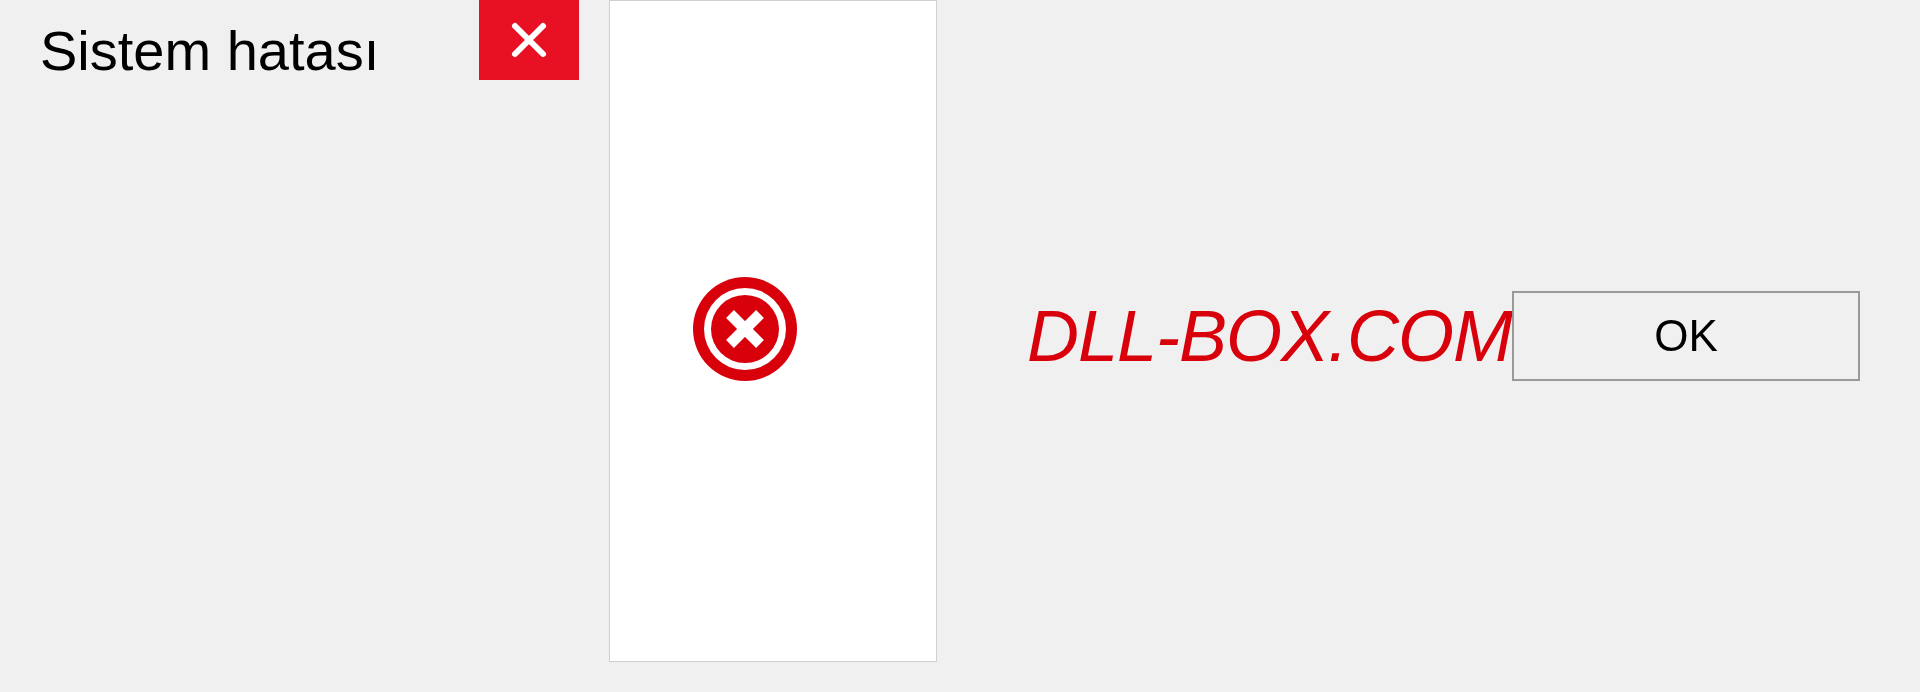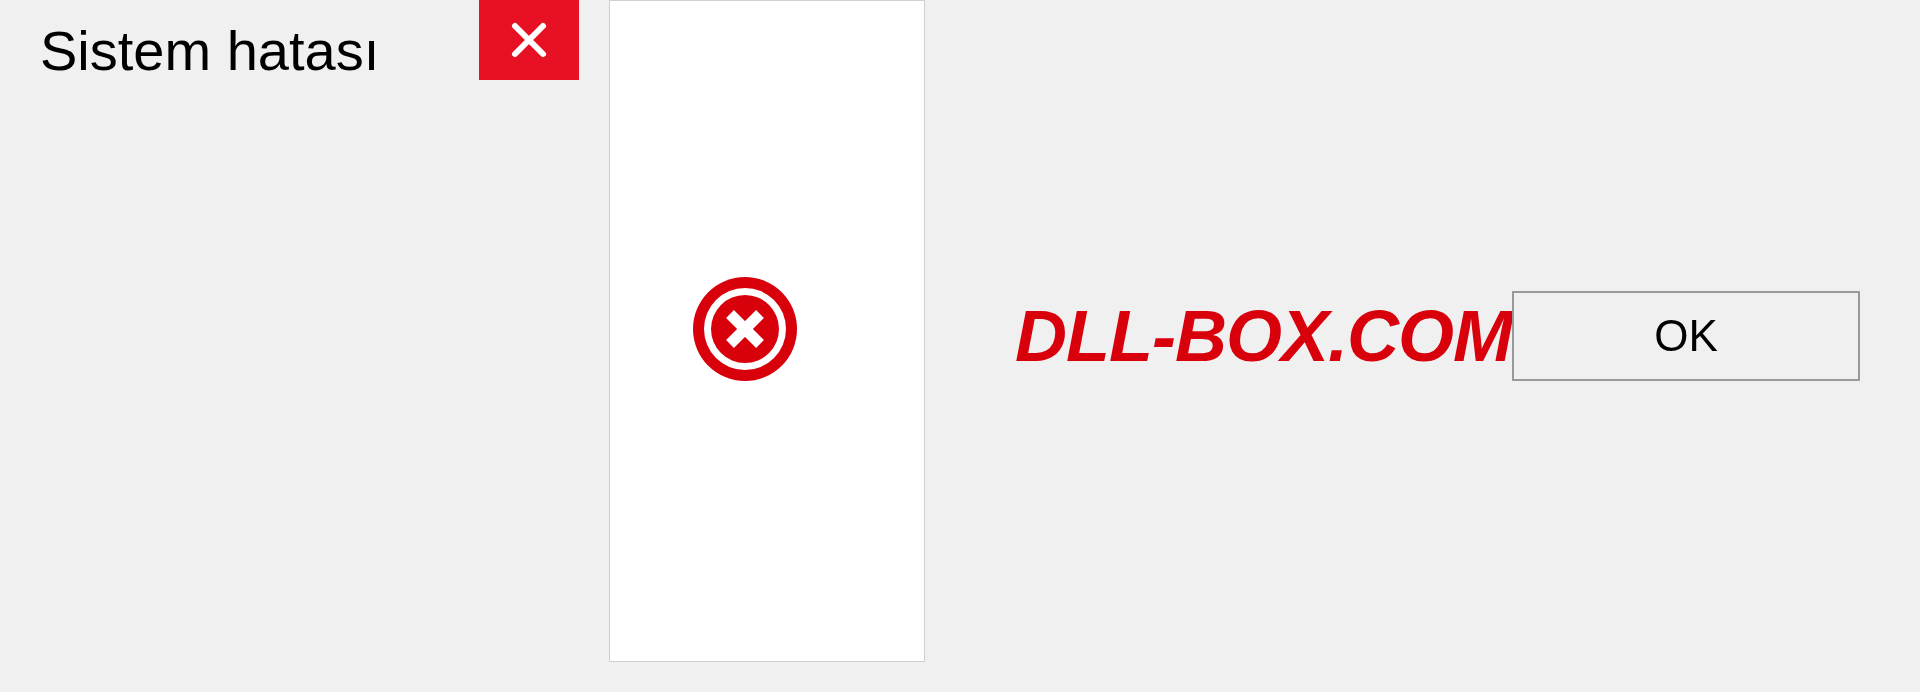--- a/index.html
+++ b/index.html
@@ -76,21 +76,21 @@
       font-weight: 400;
     }
     .bottom-bar {
       display: flex;
       align-items: center;
       justify-content: space-between;
       padding: 20px 60px 40px 60px;
     }
     .watermark {
       font-size: 72px;
-      font-weight: 700;
+      font-weight: 400;
       color: #d8000b;
       font-style: italic;
       letter-spacing: -1px;
     }
     .ok-button {
       width: 348px;
       height: 90px;
       background: #f0f0f0;
       border: 2px solid #999;
       font-size: 44px;

